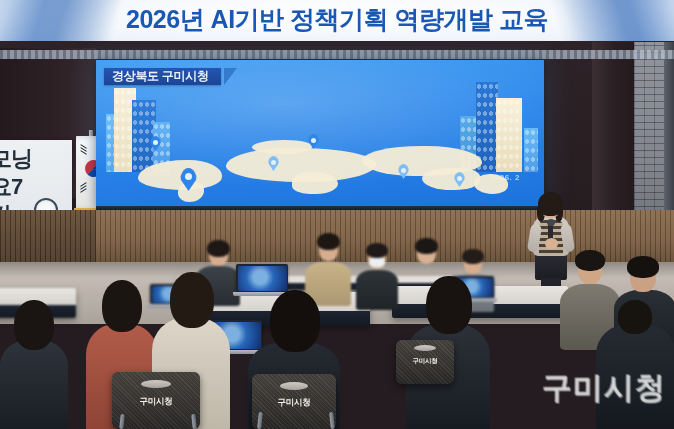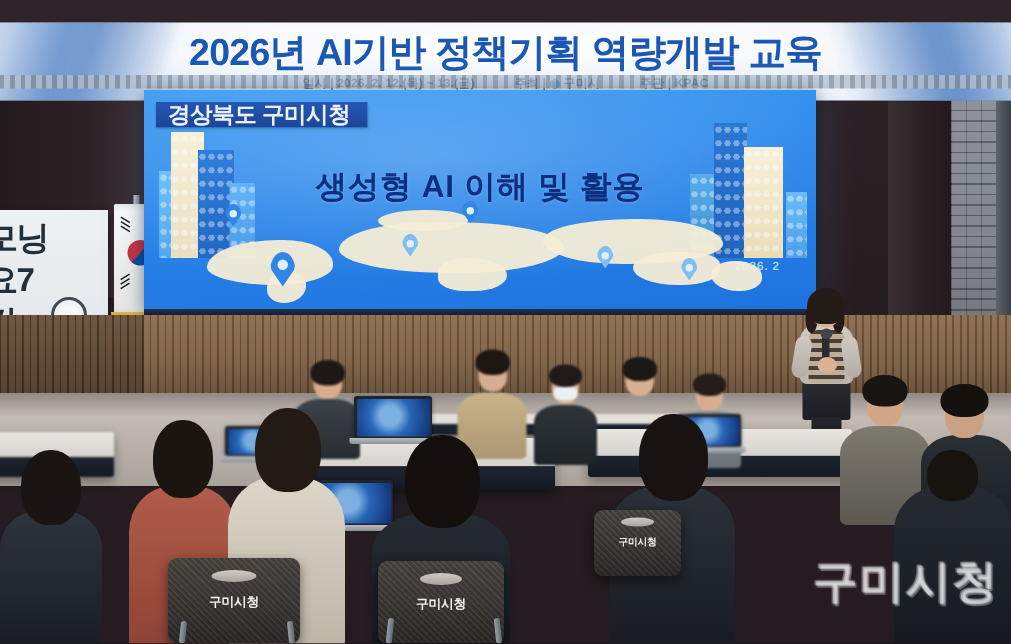--- a/index.html
+++ b/index.html
@@ -37,21 +37,21 @@
       linear-gradient(180deg,#9ca2ad 0%,#8b919b 60%,#6f757e 100%);
     opacity: .85;
   }
   .wall-column-edge {
     position: absolute; left: 664px; top: 42px; width: 10px; height: 210px;
     background: linear-gradient(90deg,#5e646d,#3b3f47);
   }
 
   
   .banner {
-    position: absolute; left: 0; top: 15px; width: 674px; height: 52px;
+    position: absolute; left: 0; top: 0; width: 674px; height: 41px;
     background:
       radial-gradient(120% 160% at 50% 35%, #ffffff 0%, #f2f6fb 42%, #dfe9f4 72%, #c6d8ea 100%);
     overflow: hidden;
   }
   .banner-swirl {
     position: absolute; top: -40px; width: 210px; height: 150px;
     border-radius: 50% 40% 55% 45%;
     filter: blur(.4px);
     opacity: .85;
   }
@@ -178,21 +178,21 @@
   .b-r1 { right: 66px; width: 18px; height: 56px; background: linear-gradient(180deg,#58ace9,#3f90d6); }
   .b-r2 { right: 46px; width: 22px; height: 90px; background: linear-gradient(180deg,#2a77d4,#1f63bb); }
   .b-r3 { right: 22px; width: 26px; height: 74px; background: linear-gradient(180deg,#f8f0da,#e9dcb9); }
   .b-r4 { right: 6px; width: 14px; height: 44px; background: linear-gradient(180deg,#6bbbf6,#4e9ee9); }
 
   
   .ribbon {
     position: absolute; left: 8px; top: 8px; height: 17px;
     padding: 0 12px 0 8px;
     background: linear-gradient(180deg,#2456b4,#1c4496);
-    color: #eaf2ff; font-size: 15px; font-weight: 700;
+    color: #eaf2ff; font-size: 12px; font-weight: 700;
     display: flex; align-items: center;
     letter-spacing: -.3px;
     box-shadow: 0 1px 2px rgba(0,0,0,.25);
   }
   .ribbon-tail {
     position: absolute; left: 128px; top: 8px;
     width: 0; height: 0;
     border-top: 17px solid rgba(30,90,175,.55);
     border-right: 13px solid transparent;
   }
@@ -426,31 +426,20 @@
   <div class="wall-right-panel"></div>
   <div class="wall-column-brick"></div>
   <div class="wall-column-edge"></div>
 
   <div class="banner">
     <div class="banner-swirl l1"></div>
     <div class="banner-swirl l2"></div>
     <div class="banner-swirl r1"></div>
     <div class="banner-swirl r2"></div>
     <div class="banner-title">2026년 AI기반 정책기획 역량개발 교육</div>
-    <div class="banner-sub">
-      <span>일시 |</span>
-      <span>2026. 2. 12.(목) ~ 13.(금)</span>
-      <span class="gap"></span>
-      <span>주최 |</span>
-      <span class="mark">◉</span>
-      <span>구미시</span>
-      <span class="gap"></span>
-      <span>주관 |</span>
-      <span>KPAC</span>
-    </div>
   </div>
   <div class="banner-bottom-strip"></div>
 
   <div class="side-banner blurlite">
     <div class="sb-t sb1">모닝</div>
     <div class="sb-t sb2">요7</div>
     <div class="sb-t sb3">강</div>
     <div class="sb-seal"></div>
     <div class="sb-gumi">Gumi</div>
   </div>
@@ -501,21 +490,20 @@
     <div class="bld b-r3">
         <div class="win"></div>
       </div>
     <div class="bld b-r4">
         <div class="win"></div>
       </div>
 
     <div class="ribbon-tail"></div>
     <div class="ribbon">경상북도 구미시청</div>
 
-    <div class="slide-title">생성형 AI 이해 및 활용</div>
     <div class="slide-date">2026. 2</div>
 
     <div class="map">
       <div class="land m1"></div>
       <div class="land m2"></div>
       <div class="land m3"></div>
       <div class="land m4"></div>
       <div class="land m5"></div>
       <div class="land m6"></div>
       <div class="land m7"></div>

